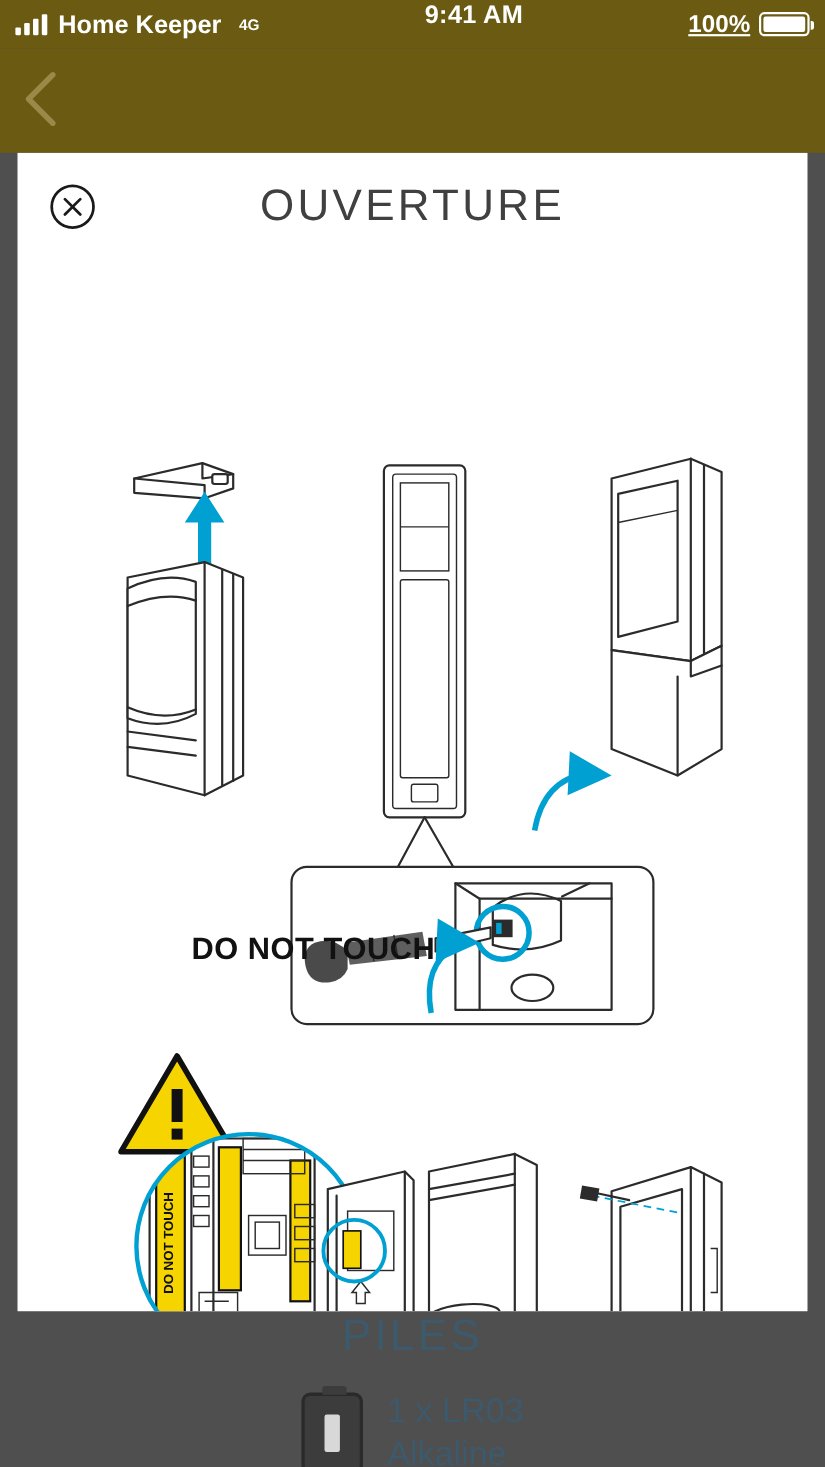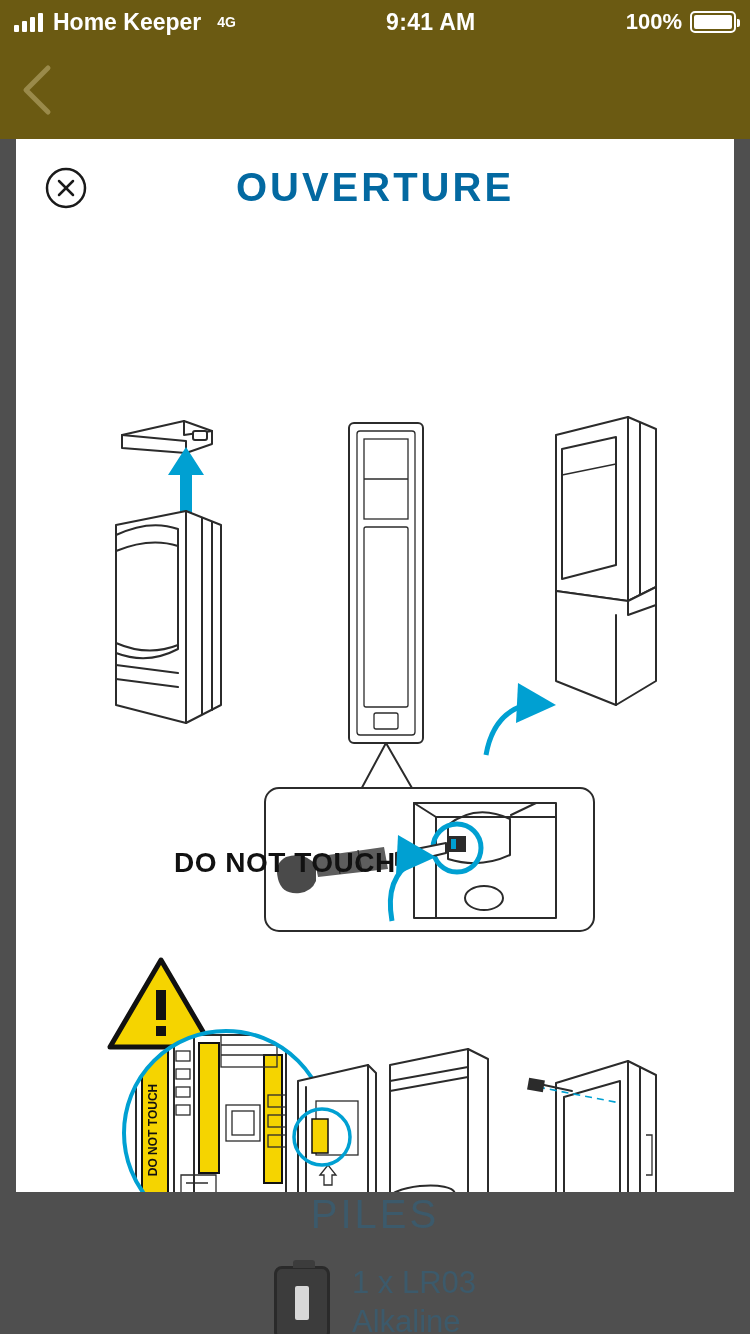--- a/index.html
+++ b/index.html
@@ -14,36 +14,36 @@
     width: 750px; height: 1334px;
     background: #4f4f4f;
   }
 
   
   .statusbar {
     position: absolute; top: 0; left: 0;
     width: 750px; height: 44px;
     background: #6b5a12;
     color: #ffffff;
-    display: flex; align-items: center;
+    display: flex; 
     padding: 0 14px;
     font-size: 22px;
   }
   .sb-left { display: flex; align-items: center; gap: 10px; flex: 0 0 auto; }
   .sb-center { flex: 1; text-align: center; font-weight: bold; font-size: 23px; letter-spacing: .3px;}
   .sb-right { display: flex; align-items: center; gap: 8px; flex: 0 0 auto; }
   .signal { display: flex; align-items: flex-end; gap: 3px; height: 20px; }
   .signal i { display:block; width: 5px; background:#fff; border-radius:1px; }
   .signal i:nth-child(1){height:7px}
   .signal i:nth-child(2){height:11px}
   .signal i:nth-child(3){height:15px}
   .signal i:nth-child(4){height:19px}
   .carrier { font-weight: bold; font-size: 23px; }
   .netlabel { font-weight: bold; font-size: 14px; margin-left: 6px;}
-  .batt-pct { font-weight: bold; font-size: 22px; }
+  .batt-pct { font-weight: bold; font-size: 22px; text-decoration: underline; }
   .batt {
     width: 46px; height: 22px; border: 2px solid #fff; border-radius: 5px;
     position: relative; padding: 2px;
   }
   .batt::after {
     content:""; position:absolute; right:-6px; top:6px; width:3px; height:8px;
     background:#fff; border-radius:0 2px 2px 0;
   }
   .batt span { display:block; height:100%; width:100%; background:#fff; border-radius:2px; }
 
@@ -98,21 +98,21 @@
     background: #ffffff;
     overflow: hidden;
   }
   .sheet-header {
     position: relative;
     height: 96px;
     display: flex; align-items: center; justify-content: center;
     background: #fff;
   }
   .sheet-title {
-    font-size: 40px; letter-spacing: 3px; color: #0369a1; font-weight: bold;
+    font-size: 40px; letter-spacing: 3px; color: #404040; font-weight: normal;
   }
   .close-btn {
     position: absolute; left: 29px; top: 28px;
     width: 42px; height: 42px; cursor: pointer;
   }
 
   
   .illus {
     position: relative;
     width: 718px; height: 957px;

